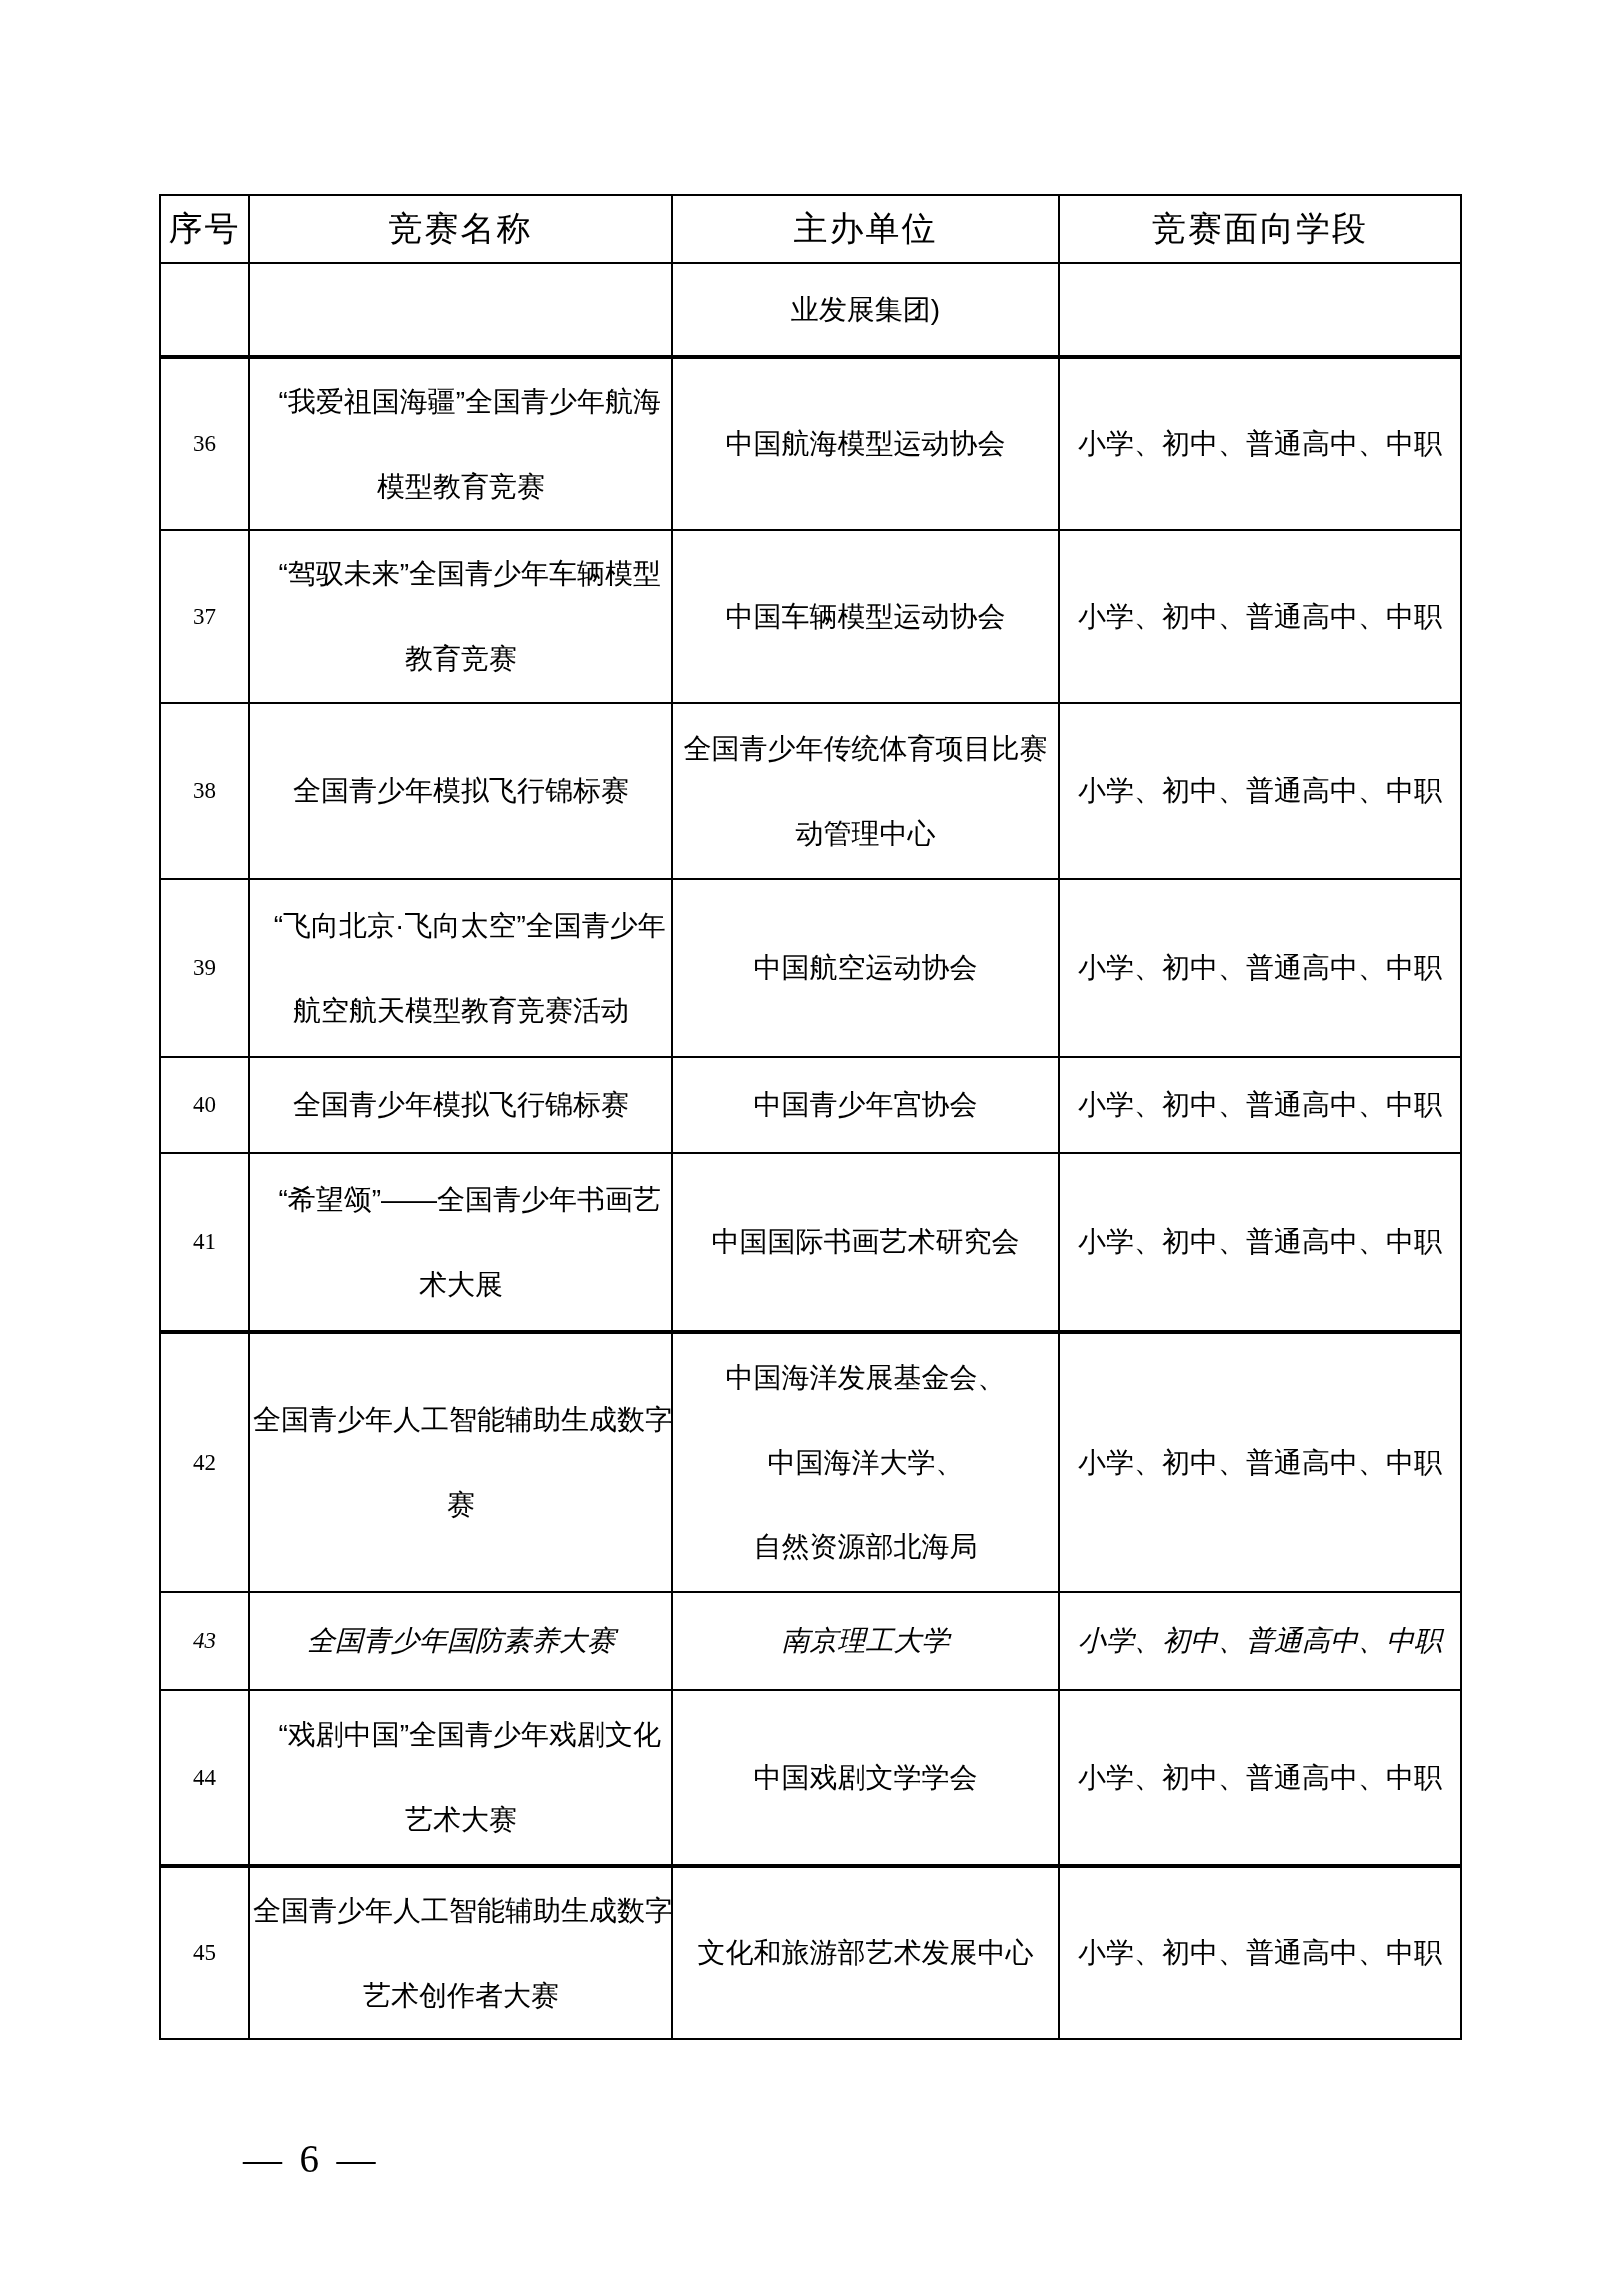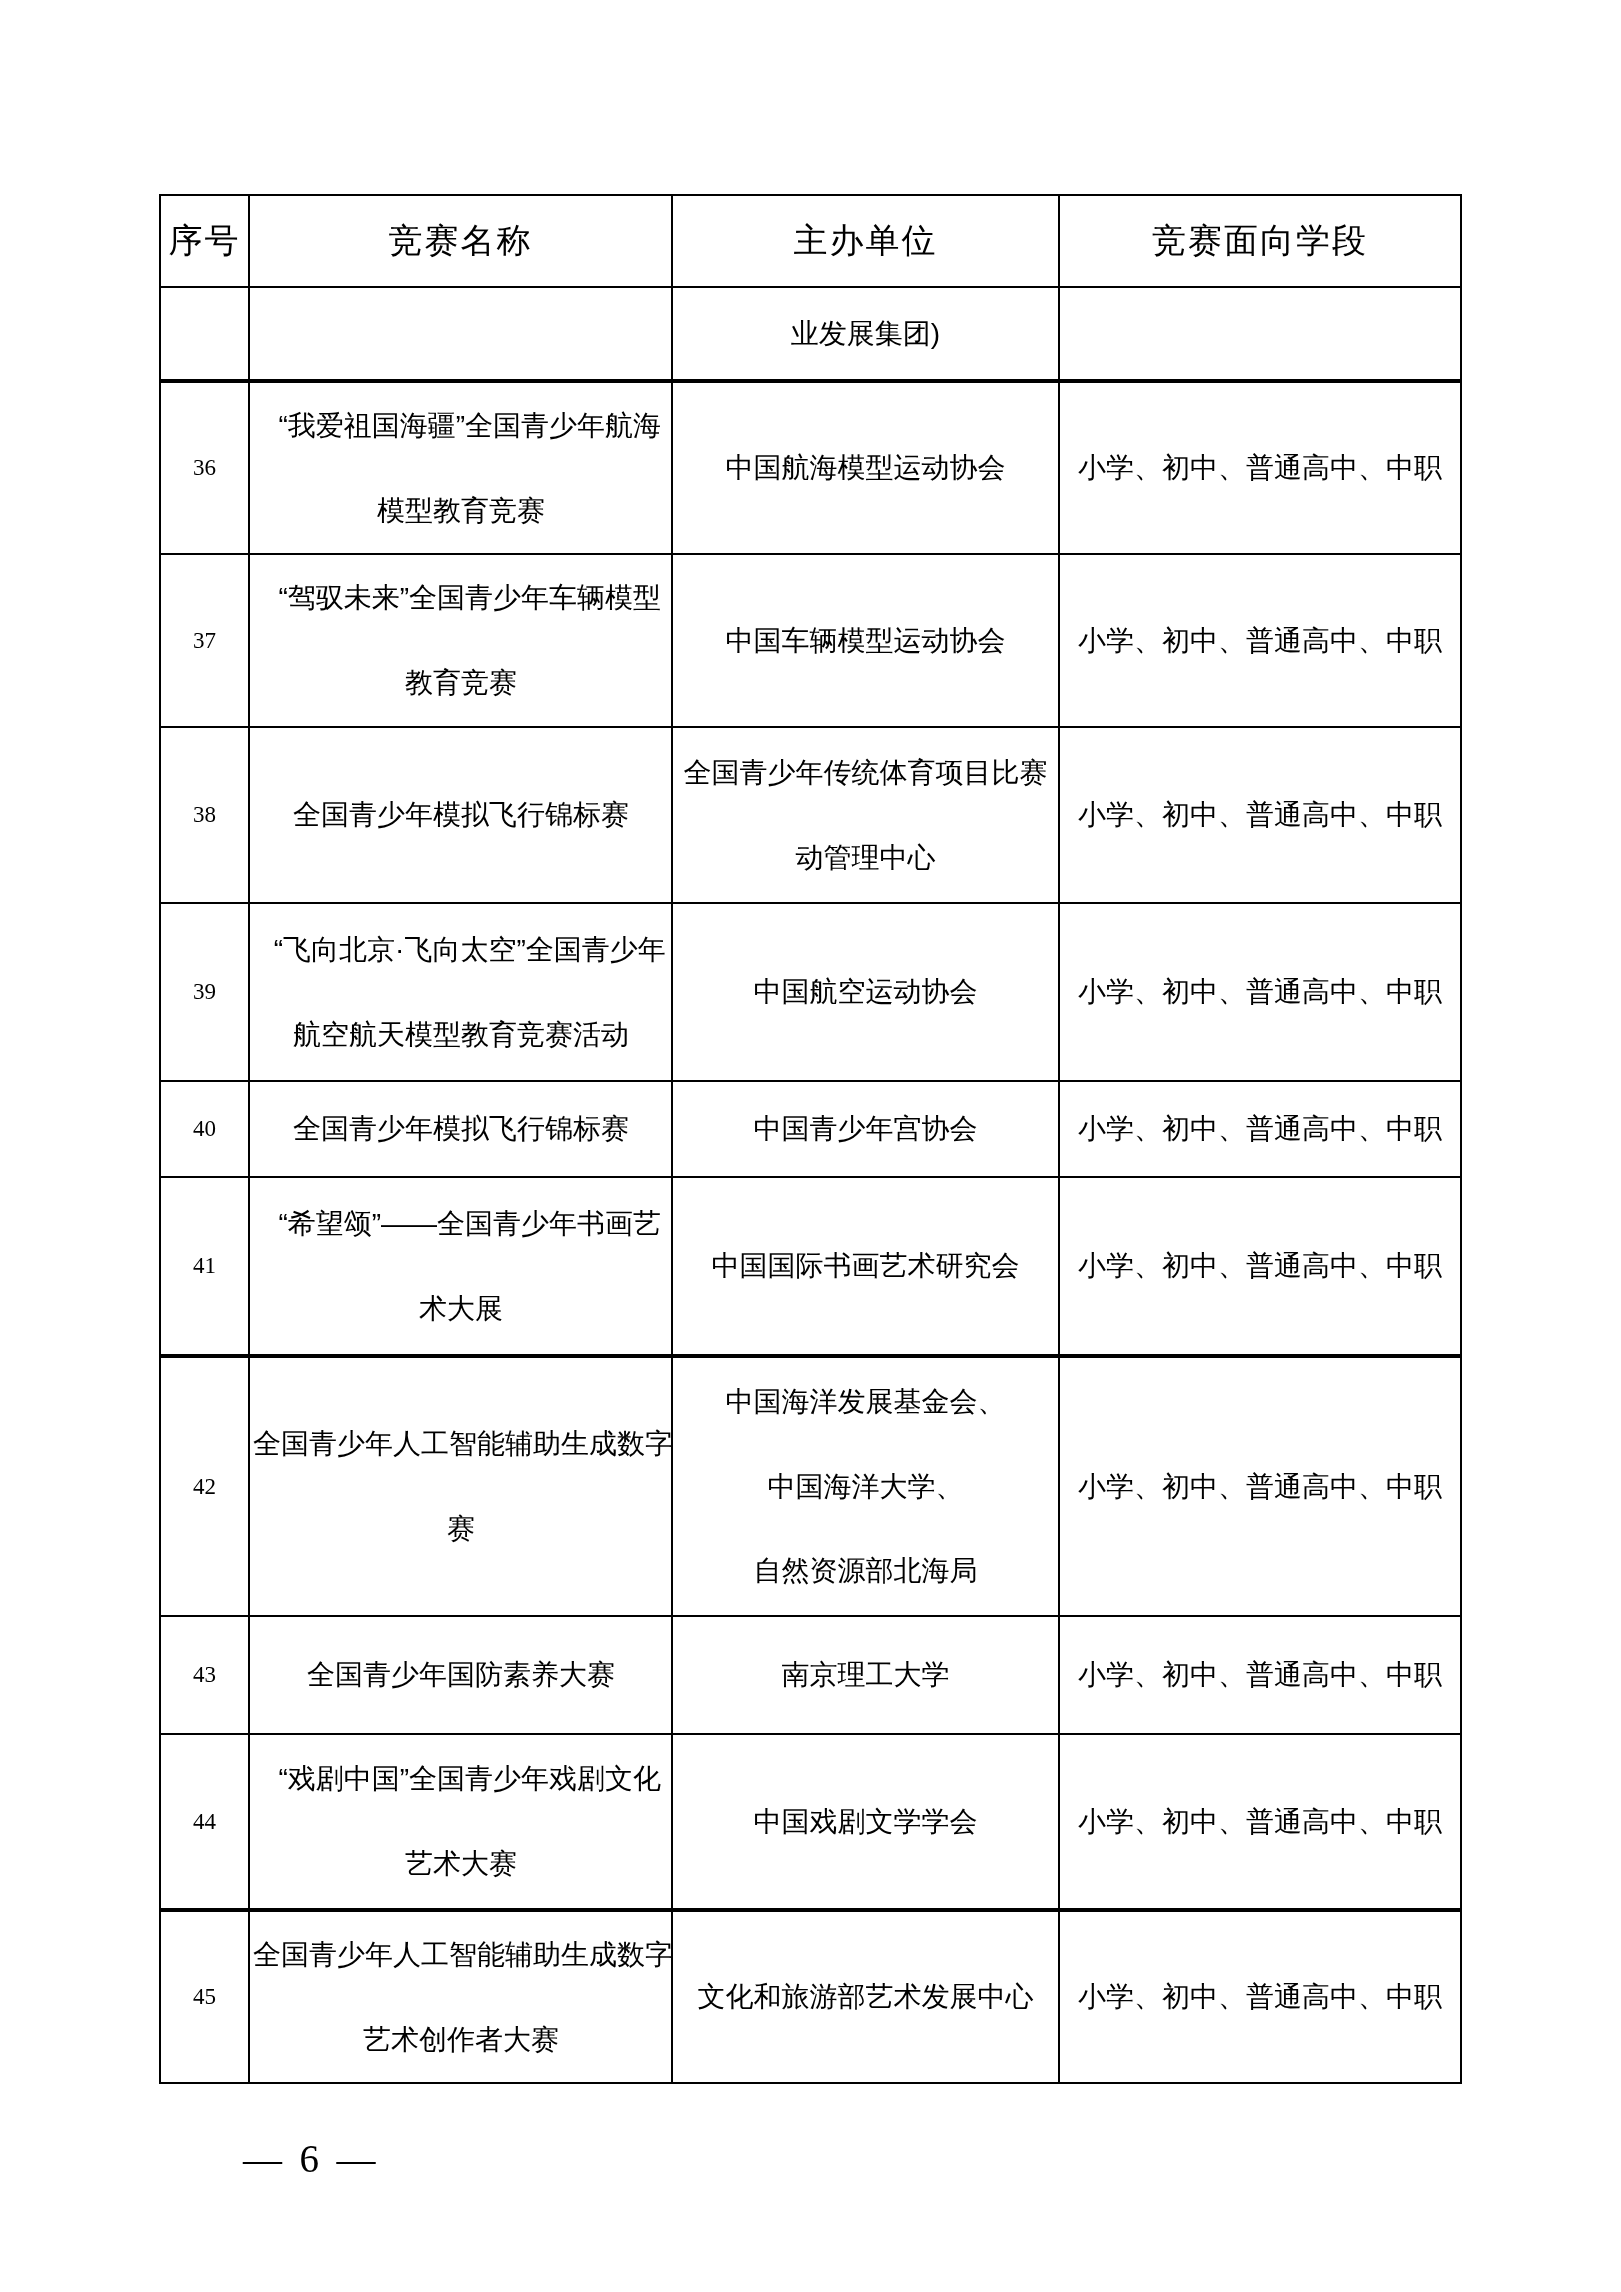--- a/index.html
+++ b/index.html
@@ -26,29 +26,29 @@
   .doc-table col.c2 { width: 423px; }
   .doc-table col.c3 { width: 387px; }
   .doc-table col.c4 { width: 402px; }
   .doc-table th, .doc-table td {
     border: 2px solid #000;
     vertical-align: middle;
     overflow: visible;
     padding: 0;
   }
   
-  tr.rh-header  { height: 92px; }
+  tr.rh-header  { height: 68px; }
   tr.rh-cont    { height: 94px; }
   tr.rh-177     { height: 173px; }
   tr.rh-180     { height: 176px; }
   tr.rh-182     { height: 178px; }
   tr.rh-98      { height: 96px; }
   tr.rh-183     { height: 179px; }
   tr.rh-265     { height: 260px; }
-  tr.rh-100     { height: 118px; }
+  tr.rh-100     { height: 98px; font-style: italic; }
   
   tr.thick-bottom th, tr.thick-bottom td { border-bottom-width: 4.9px; }
   tr.rh-header th { border-bottom-width: 2.9px; }
 
   .doc-table th {
     font-family: "Liberation Serif", serif;
     font-weight: normal;
     font-size: 34px;
     text-align: center;
     letter-spacing: 2px;

